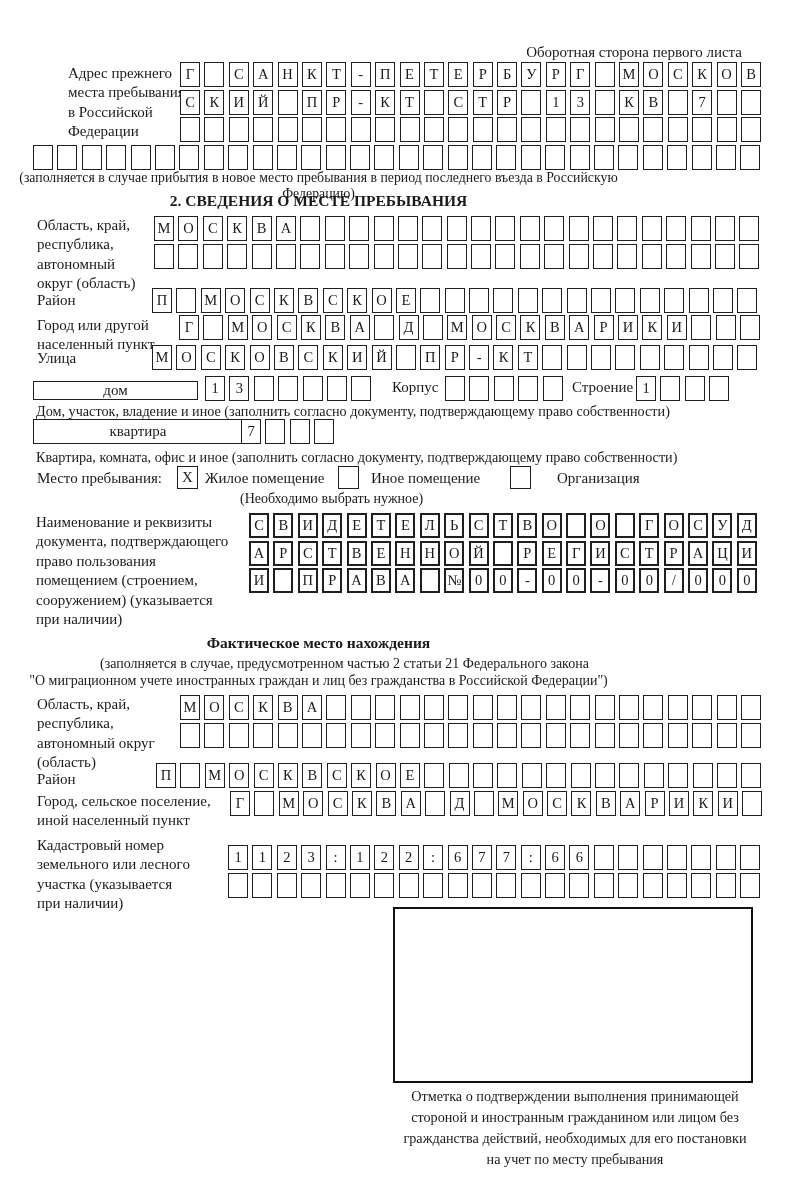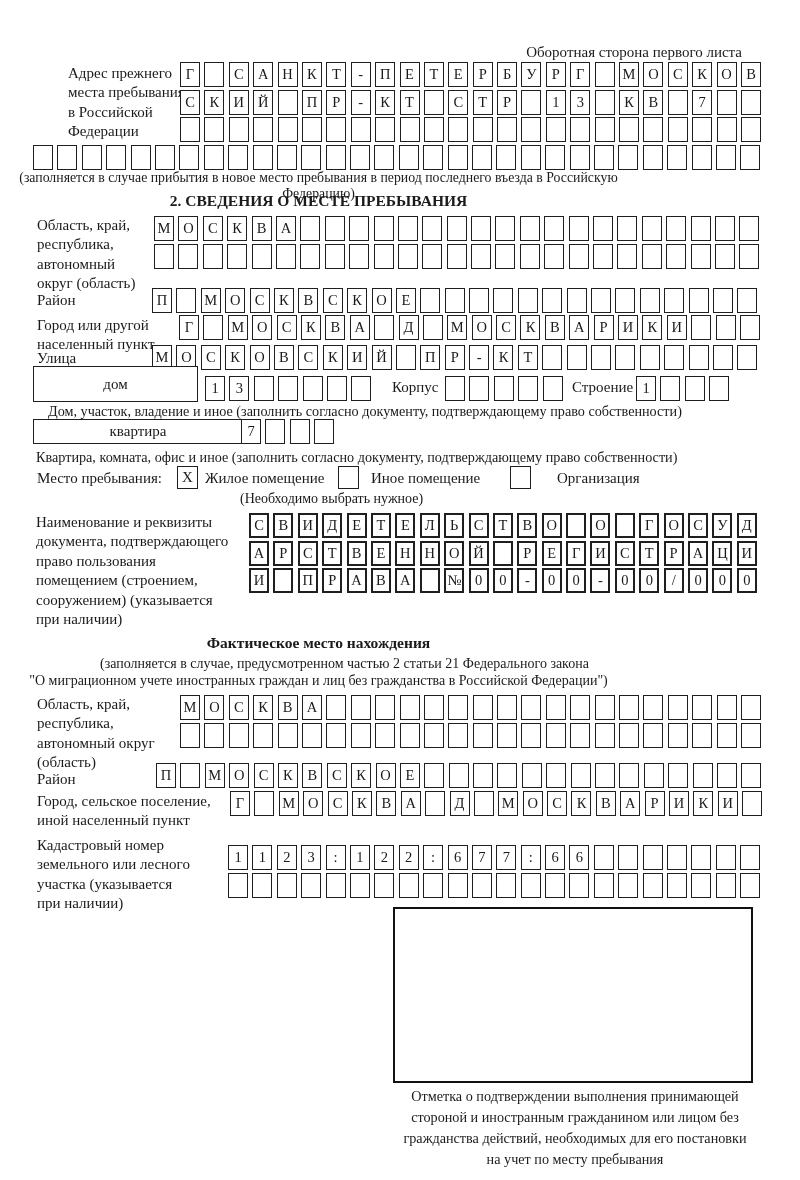--- a/index.html
+++ b/index.html
@@ -302,21 +302,21 @@
       <span class="cell"></span>
       <span class="cell"></span>
       <span class="cell"></span>
       <span class="cell"></span>
       <span class="cell"></span>
       <span class="cell"></span>
       <span class="cell"></span>
       <span class="cell"></span>
     </div>
 
-  <div class="abs wide-box" style="left:33px;top:366px;width:165px;height:36px;">дом</div>
+  <div class="abs wide-box" style="left:33px;top:381px;width:165px;height:19px;">дом</div>
   <div class="abs cells" style="left:205px;top:376px;">
       <span class="cell">1</span>
       <span class="cell">3</span>
       <span class="cell"></span>
       <span class="cell"></span>
       <span class="cell"></span>
       <span class="cell"></span>
       <span class="cell"></span>
     </div>
   <div class="abs small-label" style="left:392px;top:379px;">Корпус</div>
@@ -327,21 +327,21 @@
       <span class="cell"></span>
       <span class="cell"></span>
     </div>
   <div class="abs small-label" style="left:572px;top:379px;">Строение</div>
   <div class="abs cells" style="left:636px;top:376px;">
       <span class="cell">1</span>
       <span class="cell"></span>
       <span class="cell"></span>
       <span class="cell"></span>
     </div>
-  <div class="abs" style="left:48px;top:403px;font-size:14.2px;">Дом, участок, владение и иное (заполнить согласно документу, подтверждающему право собственности)</div>
+  <div class="abs" style="left:36px;top:403px;font-size:14.2px;">Дом, участок, владение и иное (заполнить согласно документу, подтверждающему право собственности)</div>
 
   <div class="abs wide-box" style="left:33px;top:419px;width:210px;height:25px;">квартира</div>
   <div class="abs cells" style="left:241px;top:419px;">
       <span class="cell">7</span>
       <span class="cell"></span>
       <span class="cell"></span>
       <span class="cell"></span>
     </div>
   <div class="abs" style="left:36px;top:449px;font-size:14.2px;">Квартира, комната, офис и иное (заполнить согласно документу, подтверждающему право собственности)</div>
 

